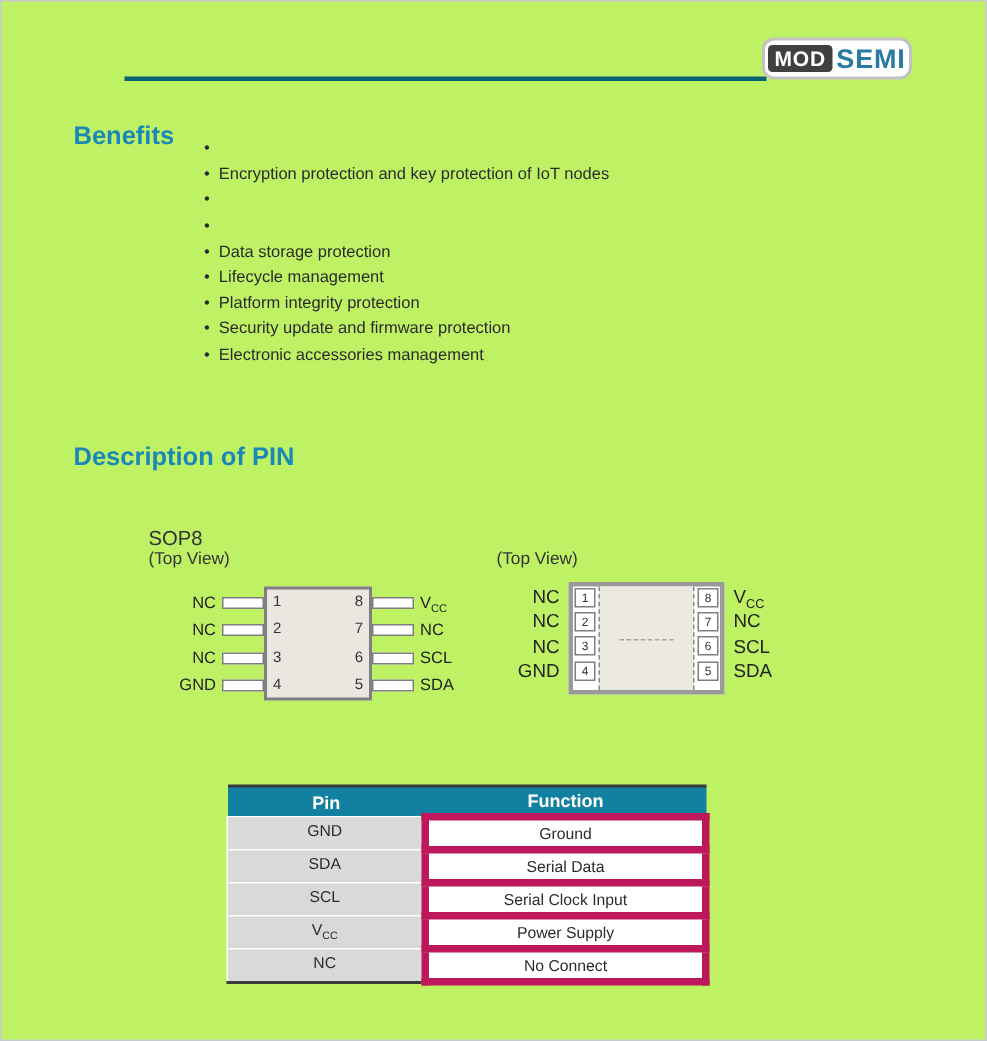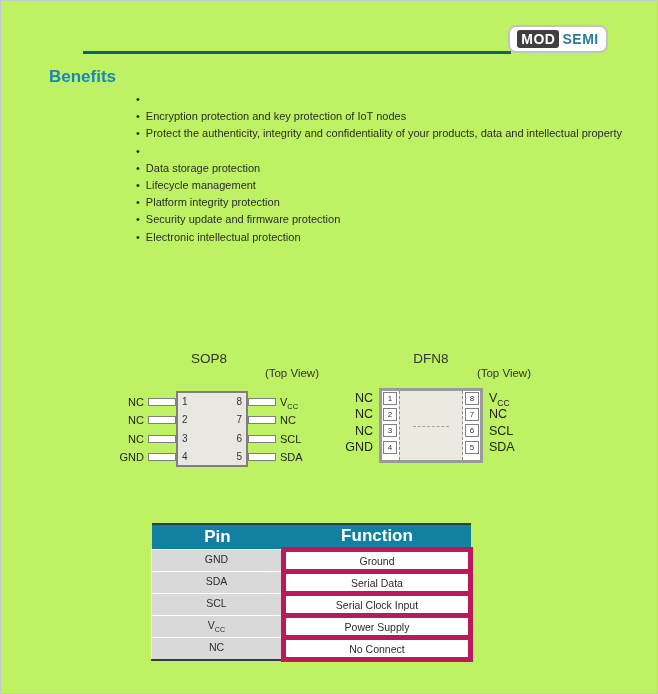--- a/index.html
+++ b/index.html
@@ -10,36 +10,36 @@
   }
   
   .header-rule{position:absolute;left:82px;top:50px;width:428px;height:3px;background:#0a6372;}
   .logo-box{
     position:absolute;left:507px;top:24px;width:100px;height:28px;background:#fff;
     border:2px solid #c2c2c2;border-radius:8px;box-sizing:border-box;
     display:flex;align-items:center;justify-content:center;gap:3px;z-index:2;
   }
   .logo-mod{background:#404040;color:#fff;font-weight:bold;font-size:14px;
     padding:1px 4px;border-radius:3px;letter-spacing:.5px;}
-  .logo-semi{color:#2a7ba1;font-weight:bold;font-size:14px;letter-spacing:.5px;}
+  .logo-semi{color:#2a7ba1;font-weight:bold;font-size:18px;letter-spacing:.5px;}
   
   .section-heading{position:absolute;left:48px;font-size:17px;font-weight:bold;color:#1b86b8;}
-  .h-benefits{top:66px;text-align:center;}
+  .h-benefits{top:80px;text-align:center;}
   .h-pins{top:294px;}
   
   .benefit-list{position:absolute;left:135px;top:92px;margin:0;padding:0;list-style:none;}
   .benefit-list li{height:17.2px;font-size:11px;line-height:13px;display:flex;align-items:flex-start;}
   .benefit-list li .bullet{font-size:11px;margin-right:6px;line-height:13px;}
   
   .pkg{position:absolute;top:350px;width:220px;height:130px;}
   .pkg-sop8{left:98px;}
   .pkg-dfn8{left:330px;}
-  .pkg-title{position:absolute;left:0;top:0;width:220px;text-align:center;font-size:13.5px;color:#333;}
+  .pkg-title{position:absolute;left:0;top:0;width:220px;font-size:13.5px;color:#333;}
   .pkg-dfn8 .pkg-title{width:200px;}
-  .pkg-view{position:absolute;left:0;top:16px;width:220px;text-align:right;font-size:11.5px;color:#333;}
+  .pkg-view{position:absolute;left:0;top:16px;width:220px;text-align:left;font-size:11.5px;color:#333;}
   .pkg-dfn8 .pkg-view{width:200px;}
   
   .sop-body{position:absolute;left:77px;top:40px;width:72px;height:76px;
     background:#eae7e0;border:2px solid #7f7f7f;box-sizing:border-box;}
   .sop-stub{position:absolute;width:28px;height:8px;background:#fff;border:1px solid #7f7f7f;box-sizing:border-box;}
   .sop-label-l{position:absolute;left:0;width:45px;text-align:right;font-size:11px;line-height:14px;color:#222;}
   .sop-label-r{position:absolute;left:181px;width:45px;text-align:left;font-size:11px;line-height:14px;color:#222;}
   .sop-num-l{position:absolute;left:83px;width:20px;font-size:10px;line-height:12px;color:#333;}
   .sop-num-r{position:absolute;left:113px;width:30px;text-align:right;font-size:10px;line-height:12px;color:#333;}
   
@@ -49,21 +49,21 @@
     border-left:1px dashed #8a8a8a;border-right:1px dashed #8a8a8a;}
   .dfn-midline{position:absolute;left:50%;top:50%;width:36px;margin-left:-18px;border-top:1px dashed #a5a5a5;}
   .dfn-pinbox{position:absolute;width:14px;height:13px;background:#fff;border:1px solid #7f7f7f;
     box-sizing:border-box;font-size:8px;line-height:11px;text-align:center;color:#333;}
   .dfn-label-l{position:absolute;left:0;width:42px;text-align:right;font-size:12.5px;line-height:15px;color:#222;}
   .dfn-label-r{position:absolute;left:158px;width:50px;text-align:left;font-size:12.5px;line-height:15px;color:#222;}
   sub{font-size:0.68em;}
   
   .pin-table{position:absolute;left:150px;top:522px;width:322px;border-collapse:collapse;
     border-top:2px solid #3a3a3a;border-bottom:2px solid #3a3a3a;}
-  .pin-table th{background:#1281a1;color:#fff;font-size:17px;font-weight:bold;height:15px;padding:1px 0;}
+  .pin-table th{background:#1281a1;color:#fff;font-size:12px;font-weight:bold;height:15px;padding:1px 0;}
   .pin-table th.col-pin{width:132px;}
   .pin-table td{font-size:10.5px;text-align:center;height:17px;padding:0;}
   .pin-table td.cell-pin{background:#d9d9d9;border:1px solid #fff;}
   .pin-table td.cell-fn{background:#fff;border:5px solid #be185d;}
 </style>
 </head>
 <body>
 
 <div class="page">
 
@@ -77,21 +77,20 @@
   <ul class="benefit-list">
     <li>
         <span class="bullet">•</span>
       </li>
     <li>
         <span class="bullet">•</span>
         <span>Encryption protection and key protection of IoT nodes</span>
       </li>
     <li>
         <span class="bullet">•</span>
-        <span>Protect the authenticity, integrity and confidentiality of your products, data and intellectual property</span>
       </li>
     <li>
         <span class="bullet">•</span>
       </li>
     <li>
         <span class="bullet">•</span>
         <span>Data storage protection</span>
       </li>
     <li>
         <span class="bullet">•</span>
@@ -100,24 +99,25 @@
     <li>
         <span class="bullet">•</span>
         <span>Platform integrity protection</span>
       </li>
     <li>
         <span class="bullet">•</span>
         <span>Security update and firmware protection</span>
       </li>
     <li>
         <span class="bullet">•</span>
-        <span>Electronic intellectual protection</span>
+        <span>Electronic accessories management</span>
       </li>
   </ul>
 
+  <div class="section-heading h-pins">Description of PIN</div>
 
   <div class="pkg pkg-sop8">
     <div class="pkg-title">SOP8</div>
     <div class="pkg-view">(Top View)</div>
     <div class="sop-body"></div>
 
     <div class="sop-label-l" style="top:44px">NC</div>
     <div class="sop-label-l" style="top:62px">NC</div>
     <div class="sop-label-l" style="top:81px">NC</div>
     <div class="sop-label-l" style="top:99px">GND</div>
@@ -142,21 +142,20 @@
     <div class="sop-stub" style="left:149px;top:84px"></div>
     <div class="sop-stub" style="left:149px;top:102px"></div>
 
     <div class="sop-label-r" style="top:44px"><span>V</span><sub>CC</sub></div>
     <div class="sop-label-r" style="top:62px"><span>NC</span><sub></sub></div>
     <div class="sop-label-r" style="top:81px"><span>SCL</span><sub></sub></div>
     <div class="sop-label-r" style="top:99px"><span>SDA</span><sub></sub></div>
   </div>
 
   <div class="pkg pkg-dfn8">
-    <div class="pkg-title">DFN8</div>
     <div class="pkg-view">(Top View)</div>
 
     <div class="dfn-outer">
       <div class="dfn-center">
         <div class="dfn-midline"></div>
       </div>
       <div class="dfn-pinbox" style="left:1px;top:1px">1</div>
       <div class="dfn-pinbox" style="left:1px;top:17px">2</div>
       <div class="dfn-pinbox" style="left:1px;top:33px">3</div>
       <div class="dfn-pinbox" style="left:1px;top:50px">4</div>

